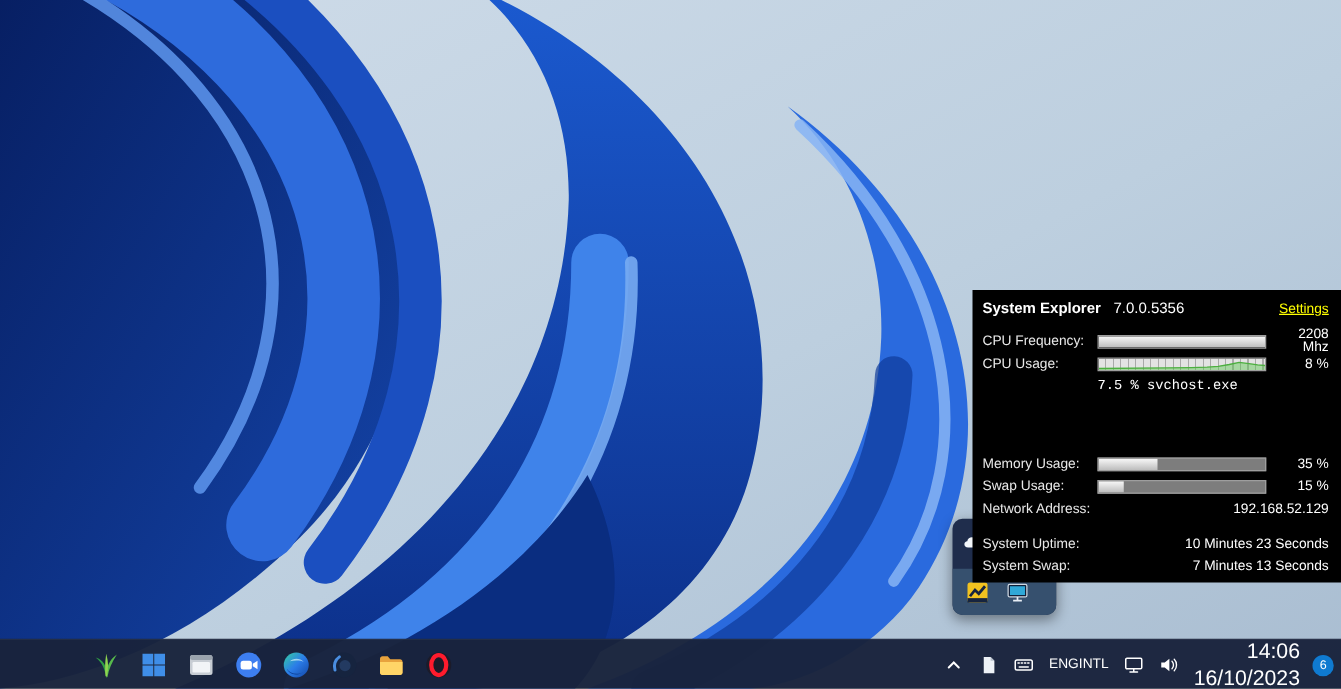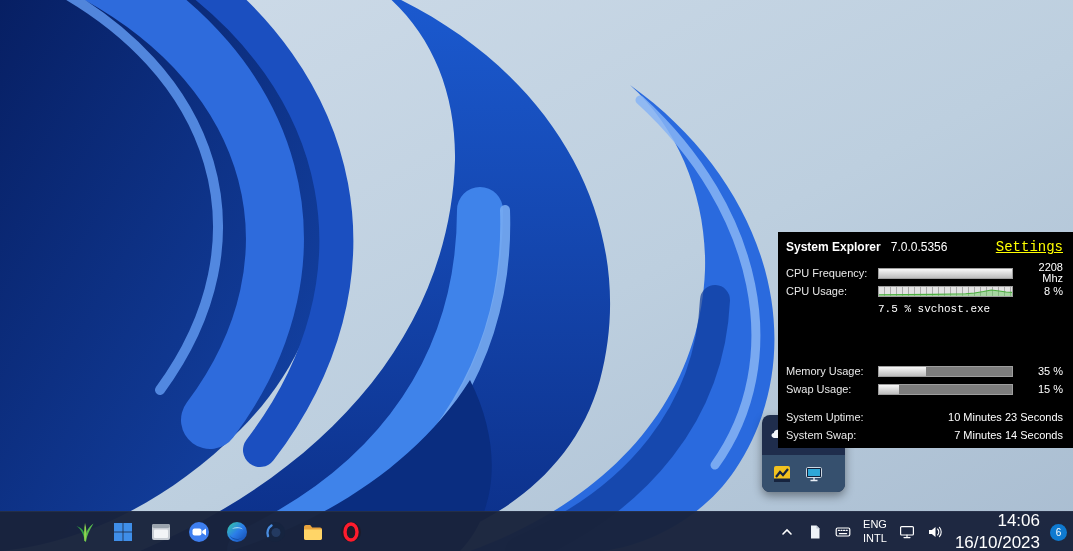--- a/index.html
+++ b/index.html
@@ -10,21 +10,21 @@
 
   
   .sys-panel {
     position:absolute; left:778px; top:232px; width:295px; z-index:30;
     background:#000; color:#fff; padding:8px 10px 4px 8px;
     font-size:11px; line-height:1;
   }
   .sys-head { display:flex; align-items:baseline; height:20px; margin-bottom:4px; }
   .sys-title { font-weight:bold; font-size:12px; }
   .sys-version { font-size:12px; margin-left:10px; }
-  .sys-settings { margin-left:auto; color:#ffff00; text-decoration:underline; font-size:14px; cursor:pointer;font-family:Liberation Mono, monospace; }
+  .sys-settings { margin-left:auto; color:#ffff00; text-decoration:underline; font-size:11px; cursor:pointer; }
   .row { display:flex; align-items:center; height:18px; color:#e8e8e8; }
   .lbl { flex:0 0 92px; }
   .mid { flex:0 0 137px; display:flex; align-items:center; }
   .val { flex:1; text-align:right; color:#fff; }
   .sub { flex:1; text-align:left; color:#fff;font-family:Liberation Mono, monospace; }
   .bar { position:relative; width:135px; height:11px; background:#7d7d7d; border:1px solid #9e9e9e; overflow:hidden; }
   .fill { display:block; height:100%; background:linear-gradient(#f8f8f8,#bdbdbd); }
   .meter { position:relative; width:135px; height:11px; border:1px solid #9e9e9e;
            background:repeating-linear-gradient(90deg,#e3e3e3 0 5px,#a9a9a9 5px 6px); overflow:hidden; }
   .meter svg { position:absolute; inset:0; width:100%; height:100%; }
@@ -45,21 +45,21 @@
              background:rgba(25,35,60,0.97); border-top:1px solid rgba(255,255,255,0.05);
              display:flex; align-items:center; }
   .task-apps { position:absolute; left:72px; top:0; height:40px; display:flex; align-items:center; gap:12px; }
   .tbtn { width:26px; height:26px; background:transparent; border:none; padding:1px; cursor:pointer;
           display:flex; align-items:center; justify-content:center; border-radius:4px; }
   .tbtn svg { width:24px; height:24px; display:block; }
   .tray { position:absolute; right:6px; top:0; height:40px; display:flex; align-items:center; gap:8px; }
   .trybtn { background:transparent; border:none; padding:2px; cursor:pointer; display:flex; align-items:center;
             justify-content:center; border-radius:4px; color:#fff; }
   .trybtn svg { width:16px; height:16px; display:block; }
-  .lang { display:flex; flex-direction:column; align-items:center; color:#fff; font-size:11px; line-height:1.25; }
+  .lang { display:flex; flex-direction:row; align-items:center; color:#fff; font-size:11px; line-height:1.25; }
   .clock { display:flex; flex-direction:column; align-items:flex-end; color:#fff; font-size:17px; line-height:1.3; }
   .badge { width:17px; height:17px; border-radius:50%; background:#0f7ad0; color:#fff; font-size:10px;
            display:flex; align-items:center; justify-content:center; border:none; cursor:pointer; }
 </style>
 </head>
 <body>
 
 <div class="screen">
 
   <svg class="wallpaper" viewBox="0 0 1073 551" preserveAspectRatio="none">
@@ -162,31 +162,35 @@
     <div class="row">
       <span class="lbl">Swap Usage:</span>
       <span class="mid">
           <span class="bar">
             <span class="fill" style="width: 15%;"></span>
           </span>
         </span>
       <span class="val">15 %</span>
     </div>
 
+    <div class="row">
+      <span class="lbl">Network Address:</span>
+      <span class="val">192.168.52.129</span>
+    </div>
 
     <div class="gap-small"></div>
 
     <div class="row">
       <span class="lbl">System Uptime:</span>
       <span class="val">10 Minutes 23 Seconds</span>
     </div>
 
     <div class="row">
       <span class="lbl">System Swap:</span>
-      <span class="val">7 Minutes 14 Seconds</span>
+      <span class="val">7 Minutes 13 Seconds</span>
     </div>
   </div>
 
   <div class="taskbar">
     <div class="task-apps">
       <button class="tbtn">
         <svg viewBox="0 0 24 24">
           <path d="M12 22 C11 16 9 10 3.5 6 C10 8 12 13 12 17.5 Z" fill="#2f9e44"></path>
           <path d="M12 22 C12 14 14 8 20.5 3.5 C16.5 10 14 15 13 21.5 Z" fill="#57b94c"></path>
           <path d="M11.4 21 C10.8 15 11 9 12 3 C13.8 9 13.8 15 12.6 21 Z" fill="#8fd450"></path>

